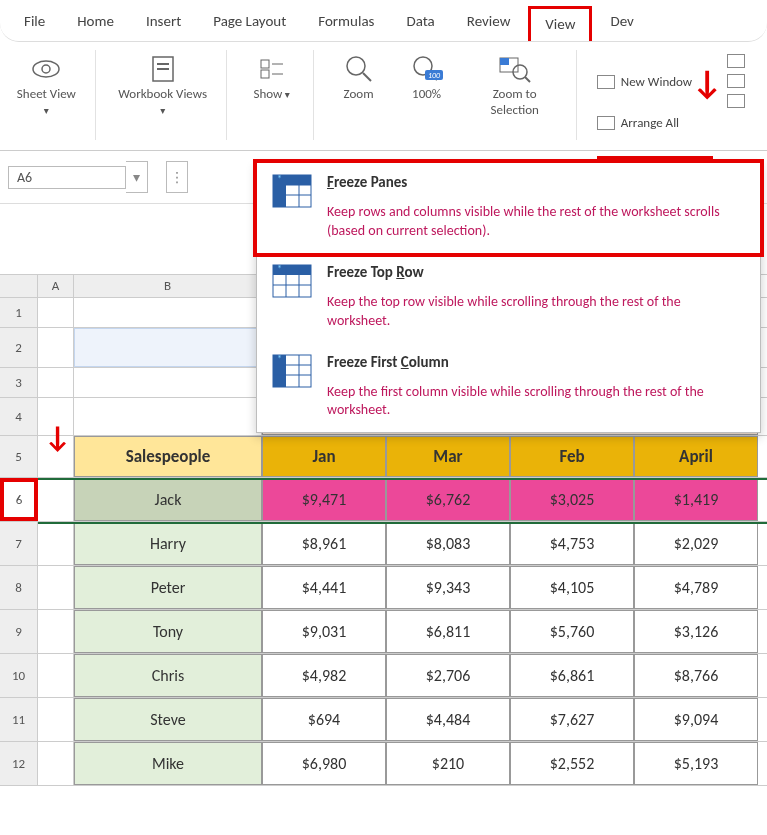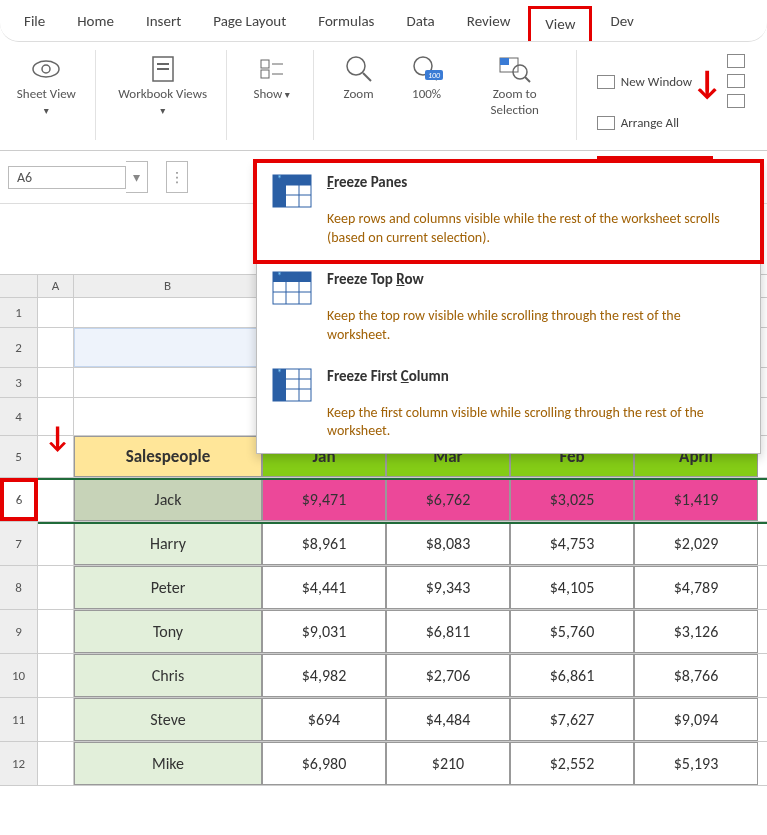--- a/index.html
+++ b/index.html
@@ -142,21 +142,21 @@
     padding: 10px 14px 12px;
     cursor: pointer;
   }
   .dd-item.hl {
     border: 4px solid #e50000;
     margin: -4px;
   }
   .dd-item .dd-icon { flex: 0 0 42px; }
   .dd-text { flex: 1; }
   .dd-title { font-weight: 700; color: #333; font-size: 15px; }
-  .dd-desc { color: #a16207; font-size: 14px; line-height: 1.35; margin-top: 19px; }
+  .dd-desc { color: #be185d; font-size: 14px; line-height: 1.35; margin-top: 12px; }
   .grid-area {
     position: relative;
     margin-top: 70px;
   }
   .col-headers {
     display: flex;
     border-top: 1px solid #ccc;
     border-bottom: 1px solid #ccc;
     position: relative;
   }
@@ -200,21 +200,21 @@
   .merged-title {
     width: 496px;
     background: #fce9da;
     border: 1px solid #999;
     font-weight: 700;
     font-size: 18px;
     color: #222;
     display:flex;align-items:center;justify-content:center;
   }
   .th {
-    background: #84cc16;
+    background: #eab308;
     font-weight: 700;
     font-size: 17px;
     border: 1px solid #999;
   }
   .tcell {
     border: 1px solid #999;
     font-size: 16px;
   }
   .name-cell { background: #e2efda; }
   .sel-row .tcell { background: #ec4899; }

